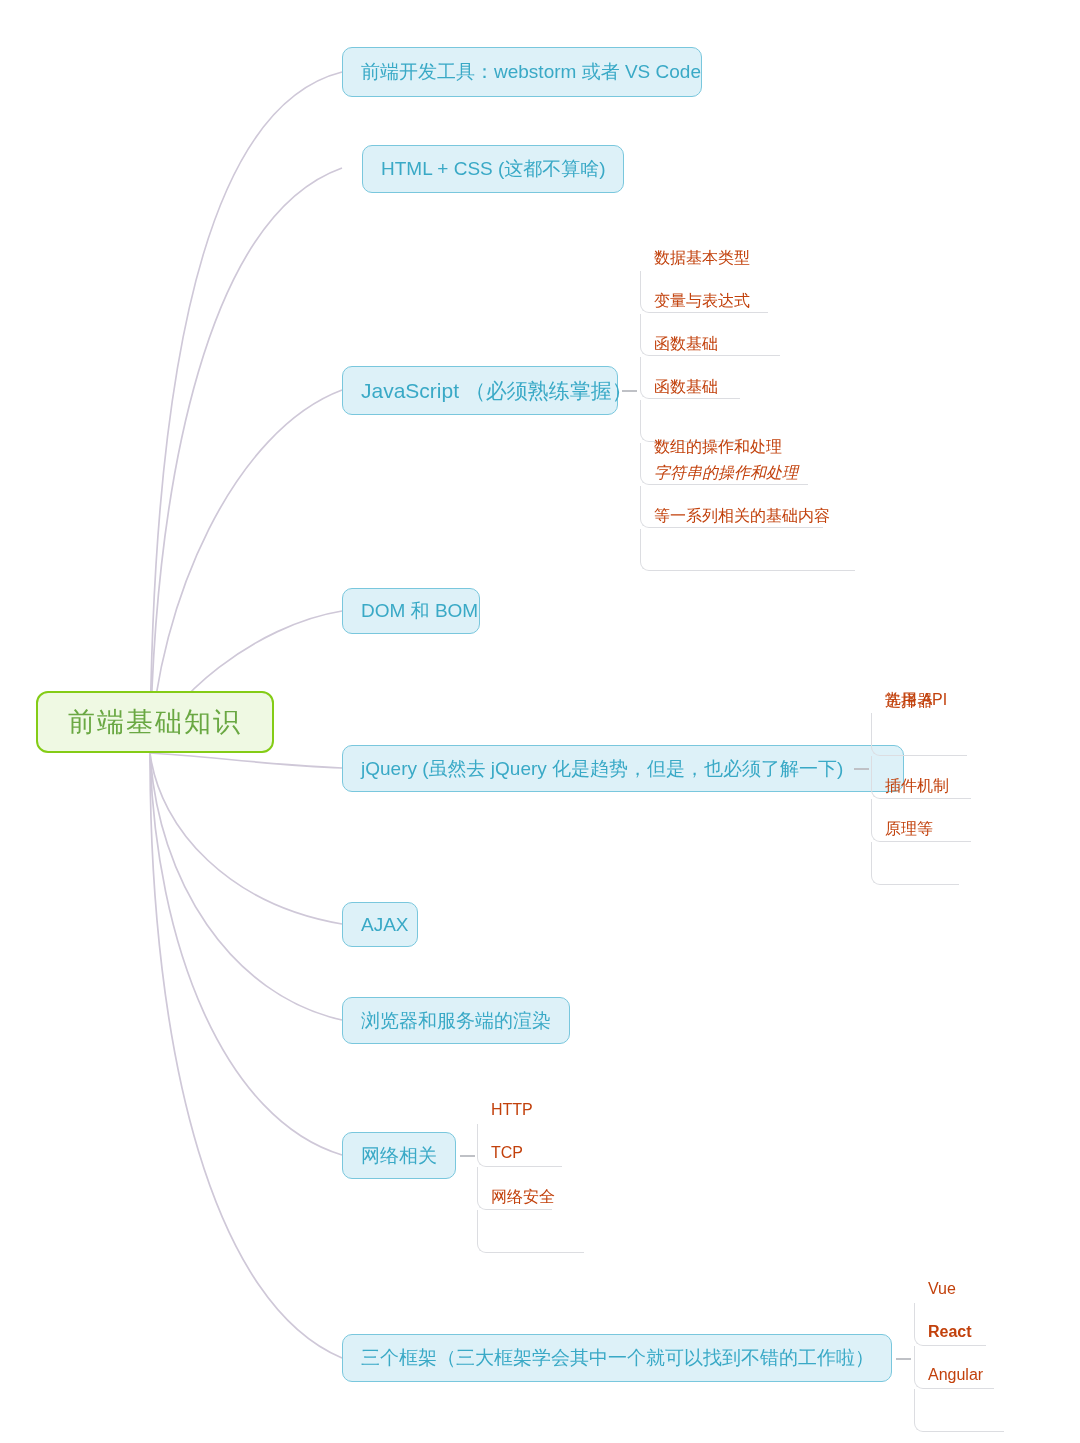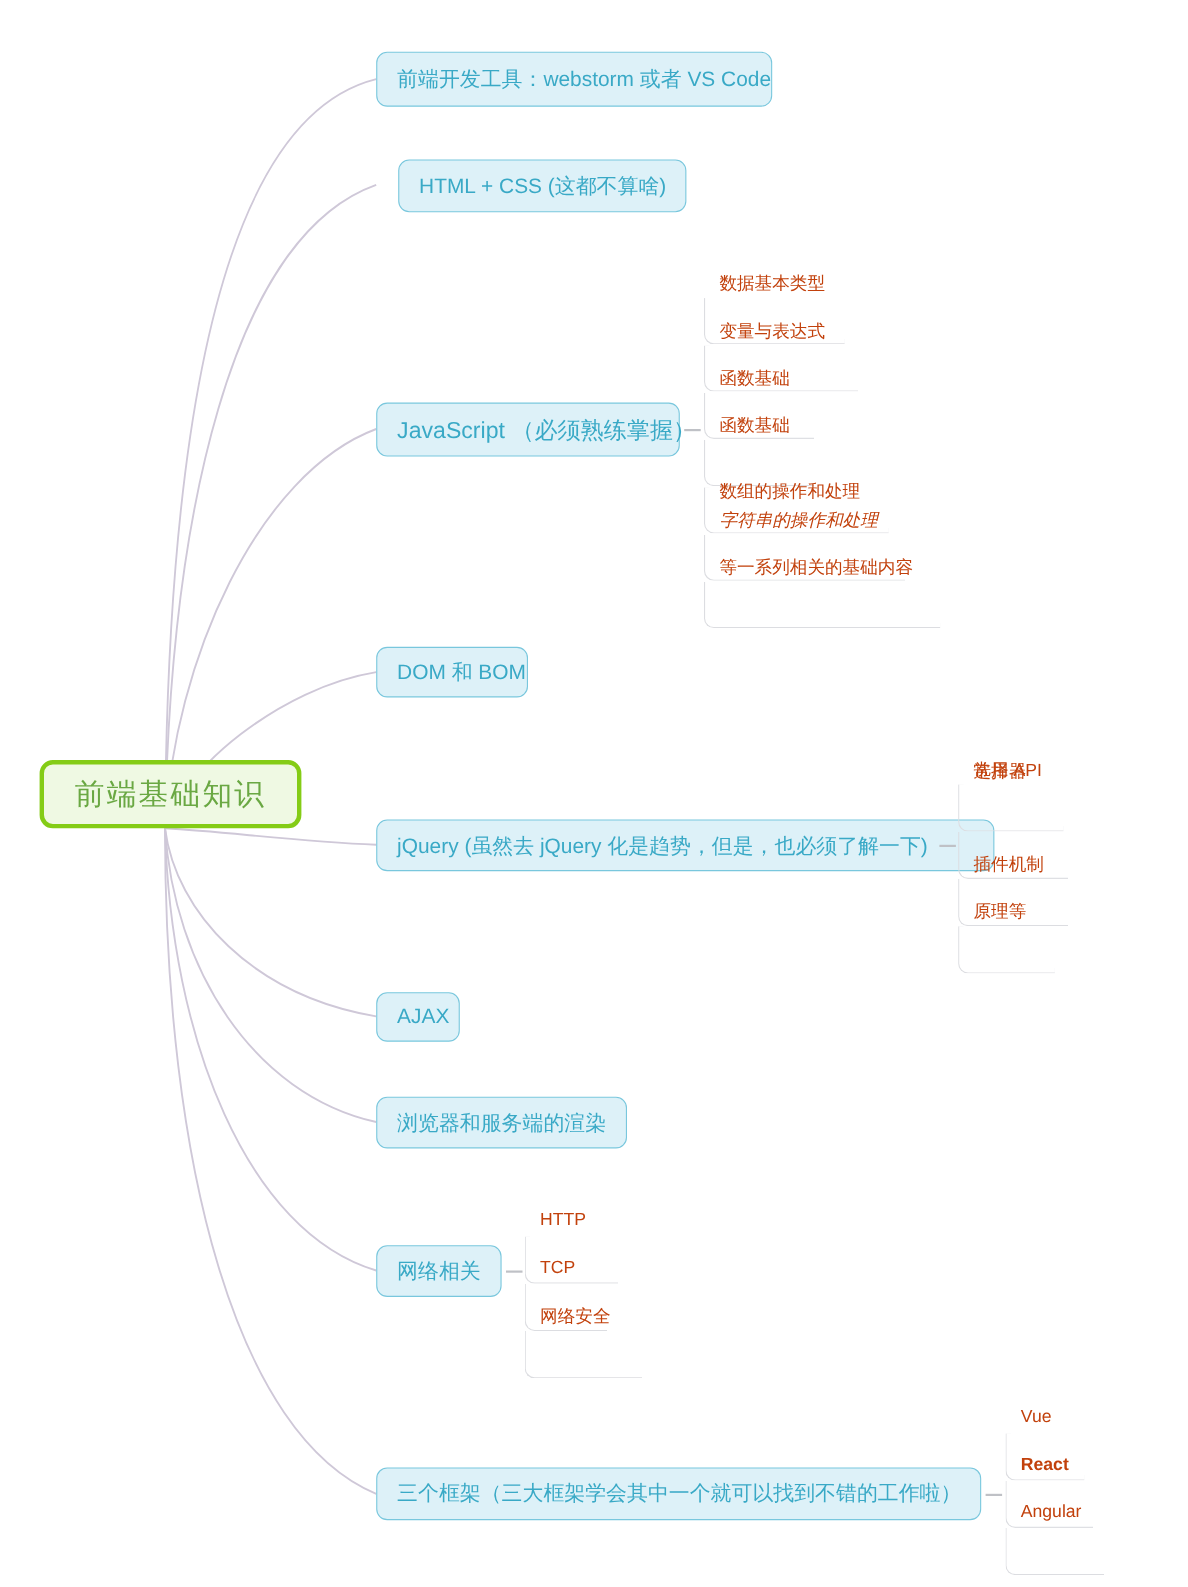--- a/index.html
+++ b/index.html
@@ -28,21 +28,21 @@
   }
 
   
   .root-node {
     position: absolute;
     box-sizing: border-box;
     display: flex;
     align-items: center;
     justify-content: center;
     background: #eff9e3;
-    border: 4px solid #84cc16;
+    border: 2px solid #84cc16;
     border-radius: 12px;
     color: #6aa843;
     font-size: 27px;
     letter-spacing: 2px;
     white-space: nowrap;
   }
 
   
   .node {
     position: absolute;

